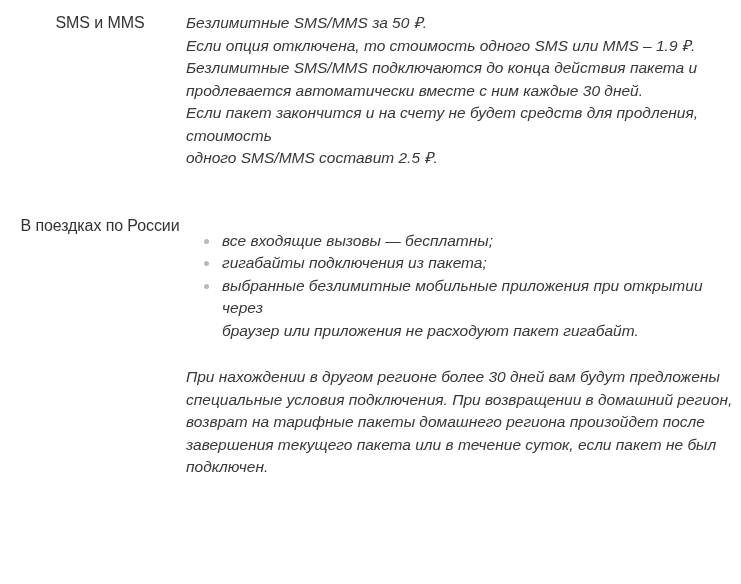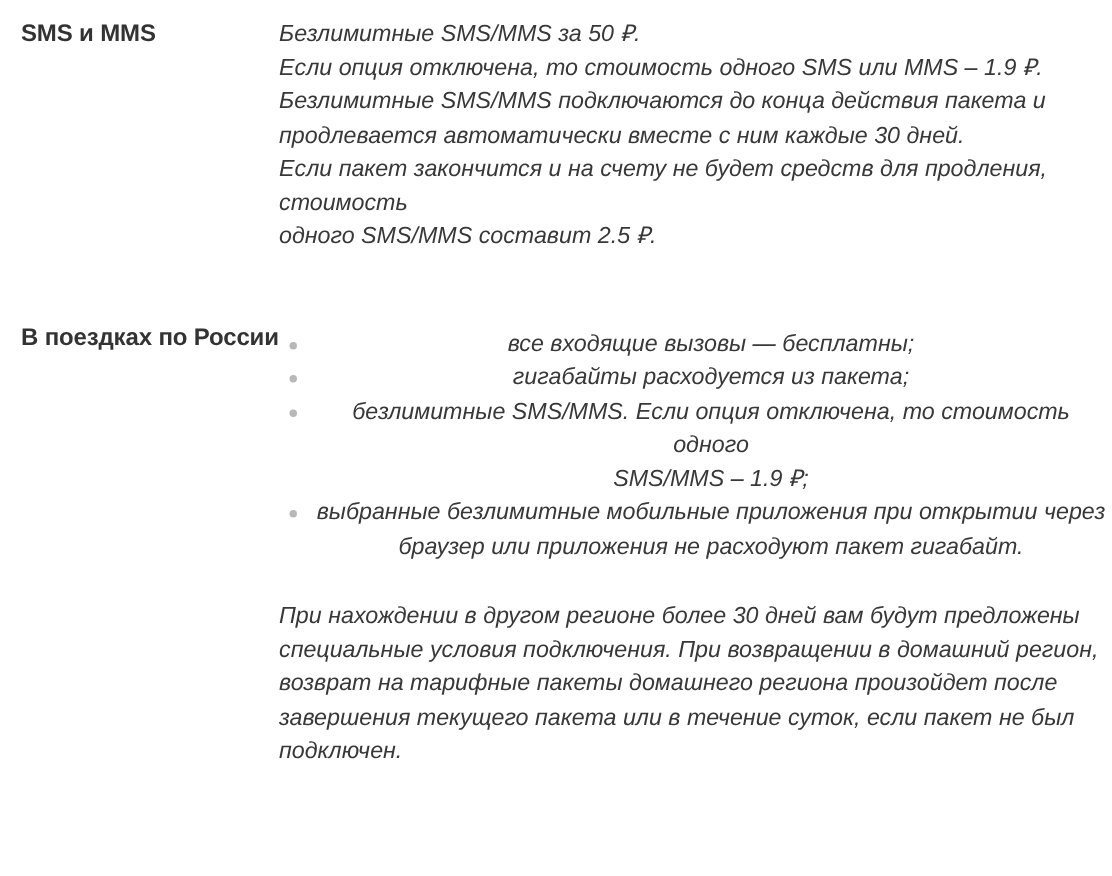--- a/index.html
+++ b/index.html
@@ -21,24 +21,25 @@
     padding: 12px 0 0 14px;
   }
   .row {
     display: flex;
     align-items: flex-start;
   }
   .label-col {
     flex: 0 0 172px;
     width: 172px;
     font-size: 16px;
-    font-weight: 700;
+    font-weight: 400;
     line-height: 22.5px;
     color: #333333;
     letter-spacing: -0.1px;
+    text-align: center;
   }
   .content-col {
     flex: 0 0 555px;
     width: 555px;
     font-size: 15.5px;
     line-height: 22.5px;
     color: #383838;
     font-style: italic;
   }
   .para {
@@ -48,23 +49,22 @@
   .para-gap {
   }
   .para-gap-sm {
     margin-top: 24px;
   }
   .section-gap {
     margin-top: 45px;
   }
   ul.bullets {
     list-style: none;
-    margin: 4px;
+    margin: 15px;
     padding: 0;
-    text-align: center;
   }
   ul.bullets li {
     position: relative;
     padding-left: 21px;
     white-space: pre-line;
   }
   ul.bullets li::before {
     content: "";
     position: absolute;
     left: 3px;
@@ -90,23 +90,21 @@
 Если пакет закончится и на счету не будет средств для продления, стоимость
 одного SMS/MMS составит 2.5 ₽.</p>
     </div>
   </section>
 
   <section class="row section-gap">
     <div class="label-col">В поездках по России</div>
     <div class="content-col">
       <ul class="bullets">
         <li>все входящие вызовы — бесплатны;</li>
-        <li>гигабайты расходуется из пакета;</li>
-        <li>безлимитные SMS/MMS. Если опция отключена, то стоимость одного
-SMS/MMS – 1.9 ₽;</li>
+        <li>гигабайты подключения из пакета;</li>
         <li>выбранные безлимитные мобильные приложения при открытии через
 браузер или приложения не расходуют пакет гигабайт.</li>
       </ul>
       <p class="para para-gap-sm">При нахождении в другом регионе более 30 дней вам будут предложены
 специальные условия подключения. При возвращении в домашний регион,
 возврат на тарифные пакеты домашнего региона произойдет после
 завершения текущего пакета или в течение суток, если пакет не был
 подключен.</p>
     </div>
   </section>

